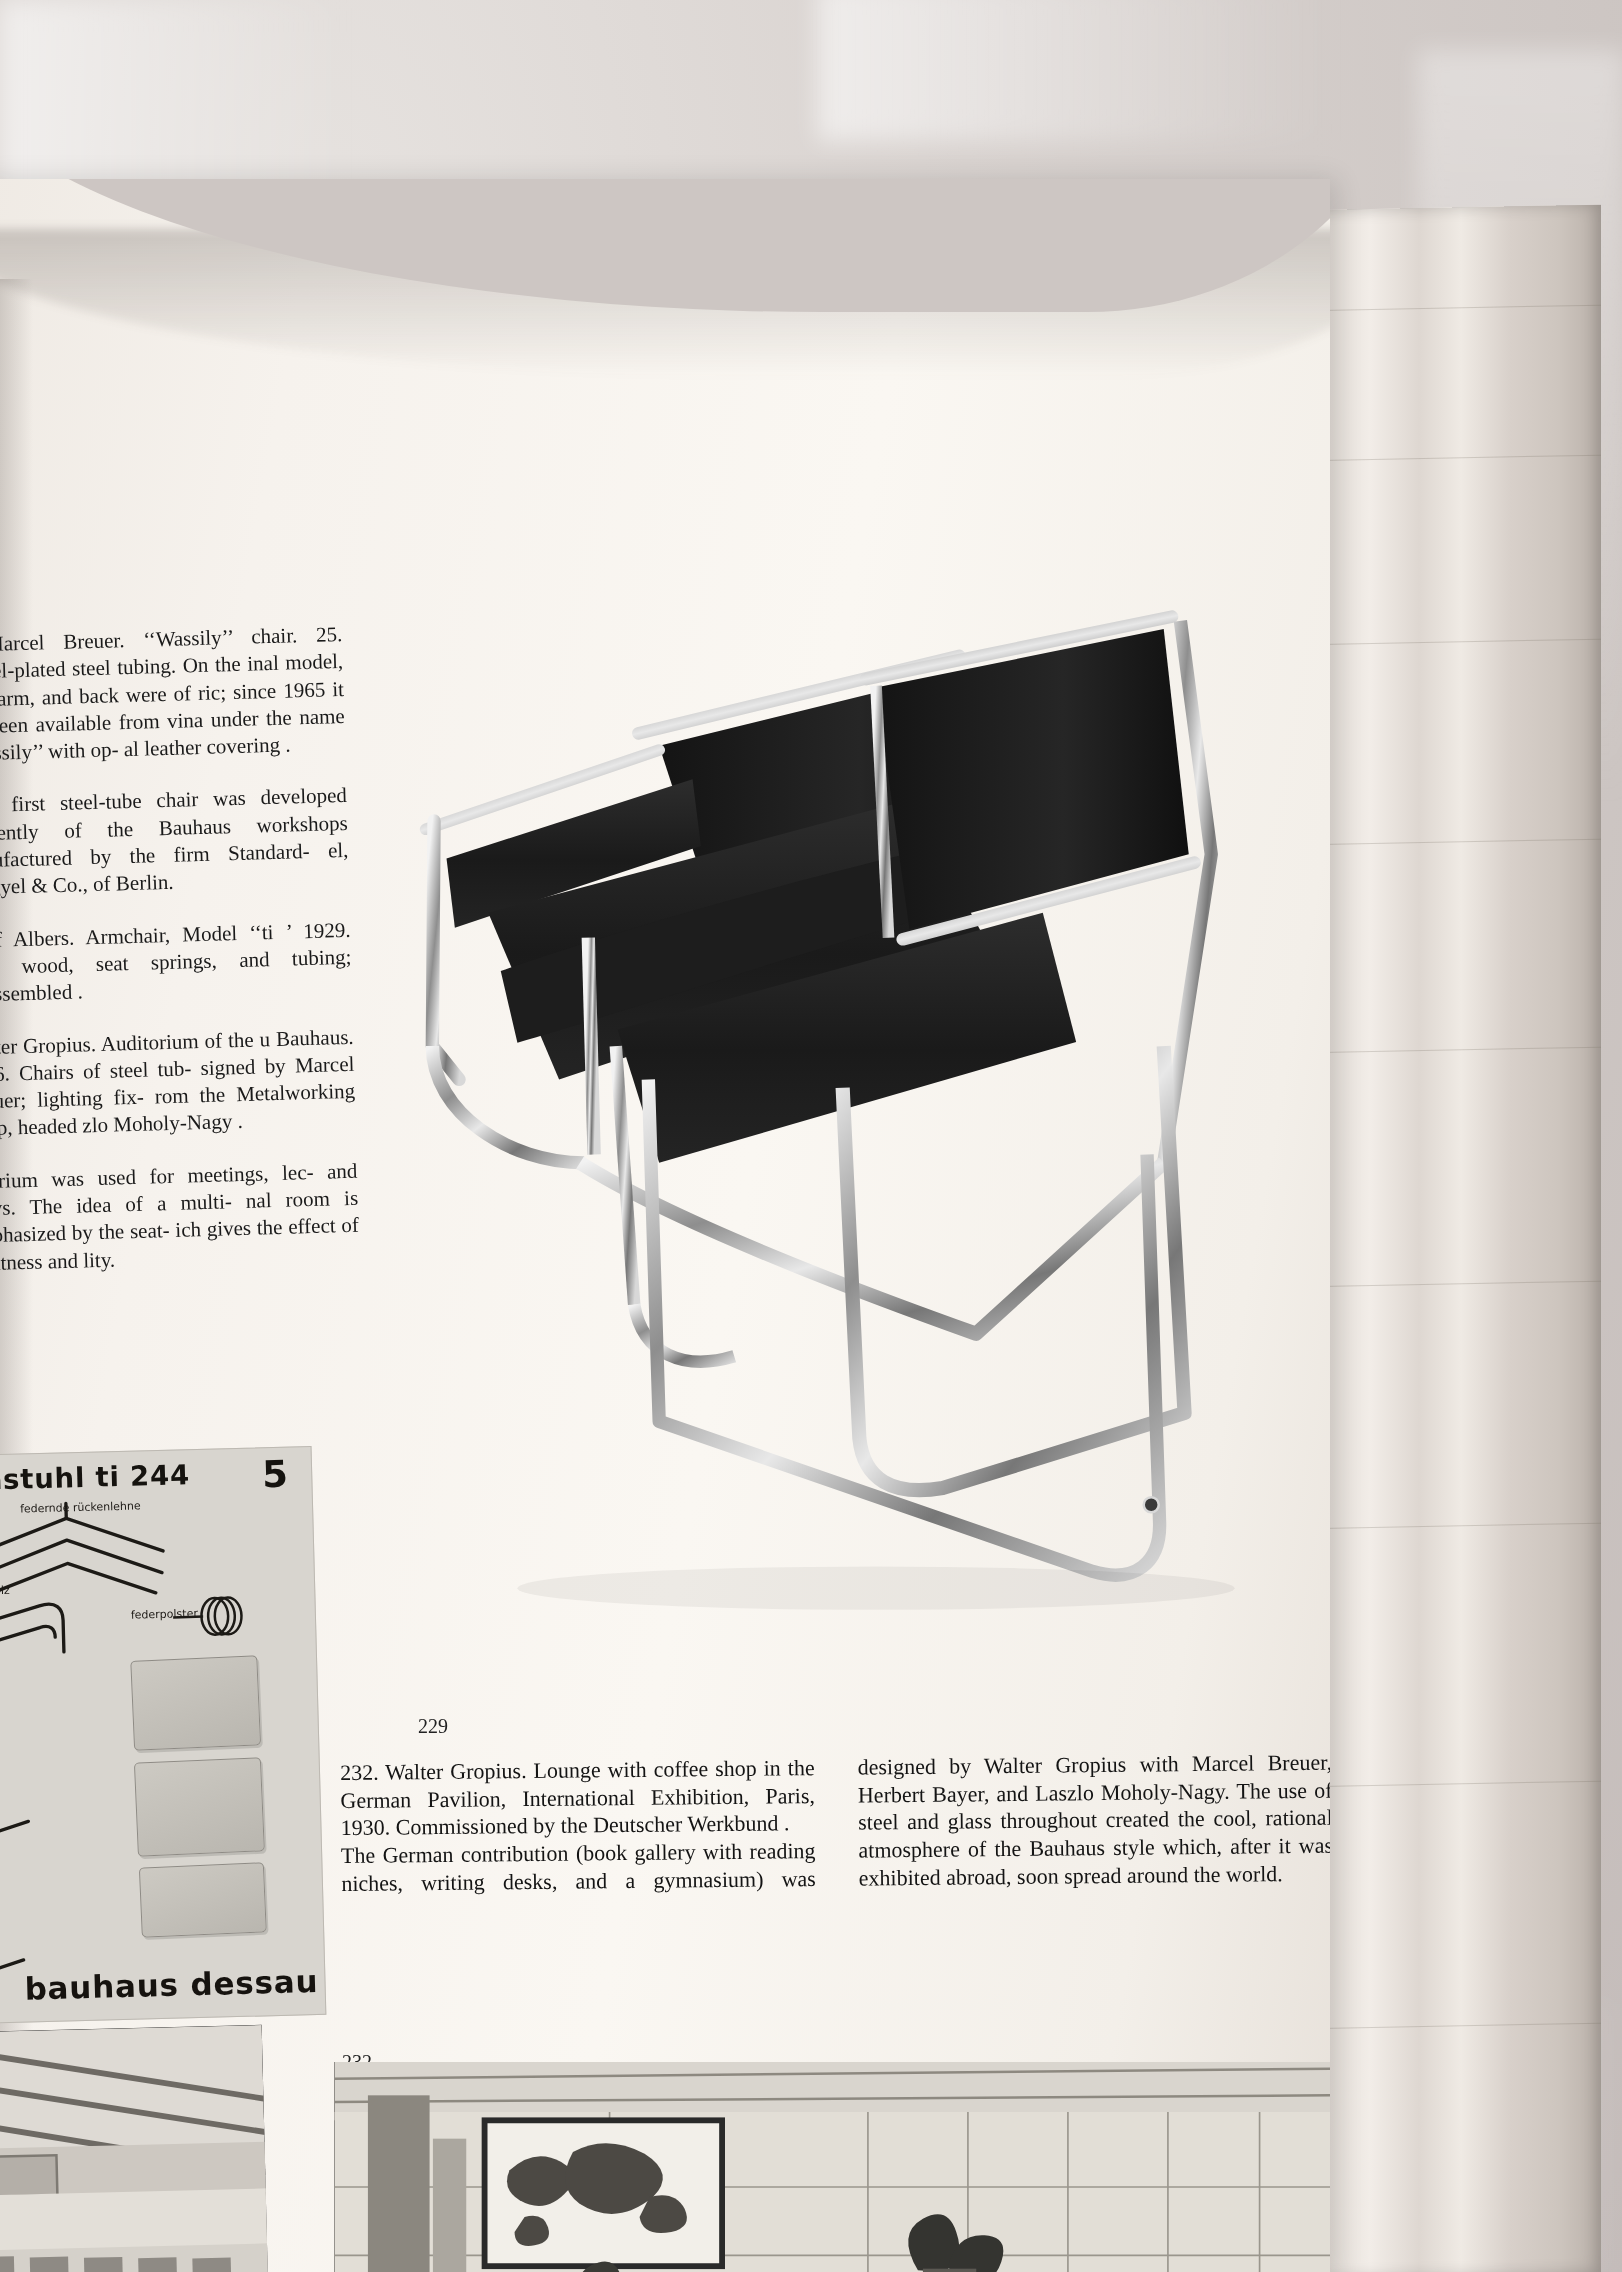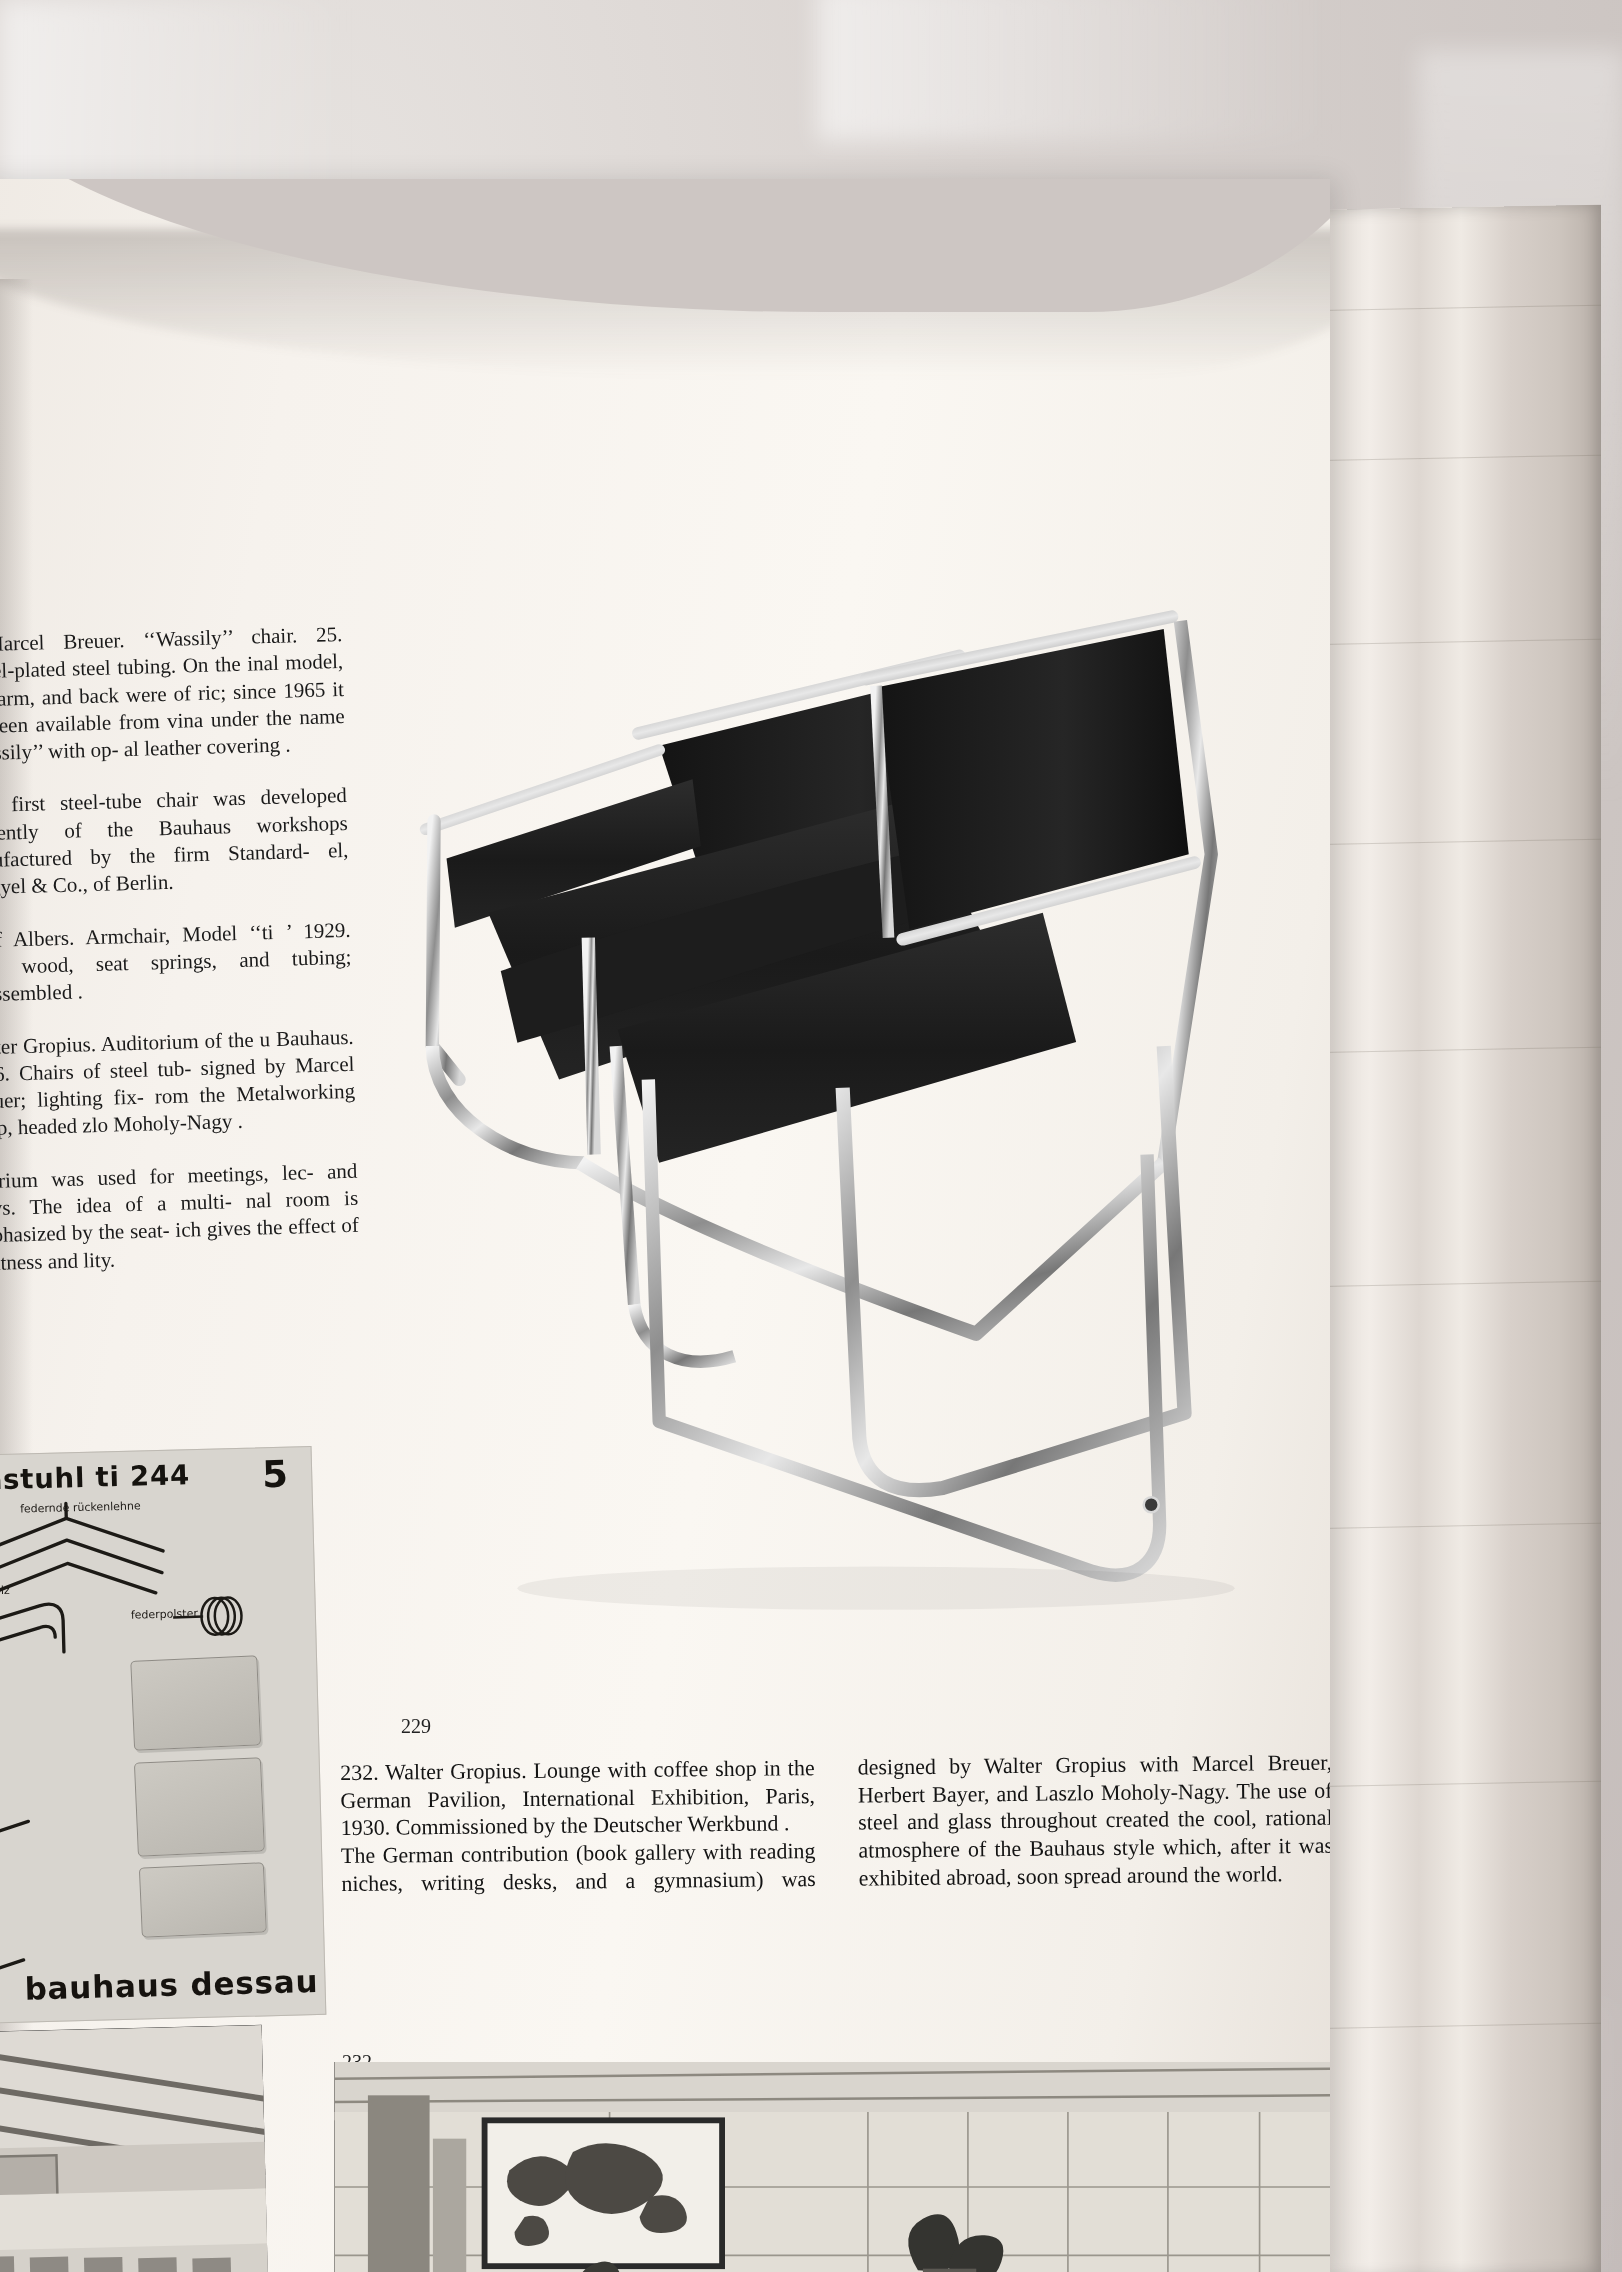--- a/index.html
+++ b/index.html
@@ -119,21 +119,21 @@
   }
   .col-left p { margin: 0 0 25px 0; }
 
   
   .fig-num {
     position: absolute;
     font-size: 20px;
     color: #222;
     font-family: "Liberation Serif", serif;
   }
-  #fig-229 { left: 426px; top: 1536px; }
+  #fig-229 { left: 443px; top: 1536px; }
   #fig-232 { left: 367px; top: 1872px; }
 
   
   #chair-photo {
     position: absolute;
     left: 434px;
     top: 400px;
     width: 909px;
     height: 1151px;
   }

